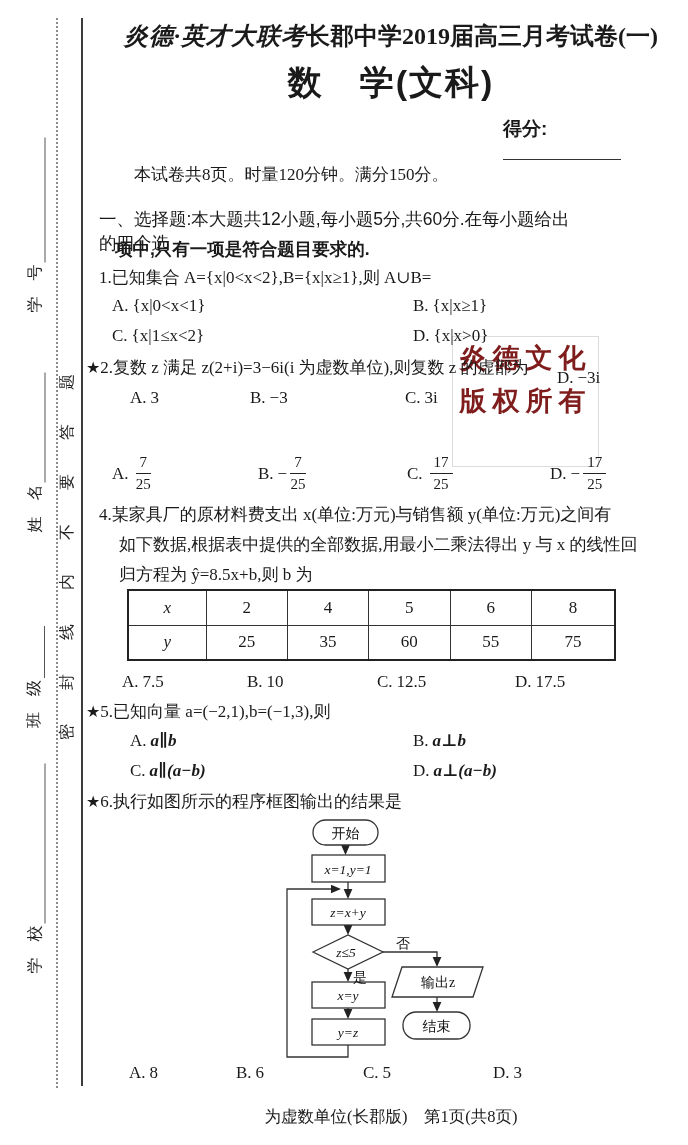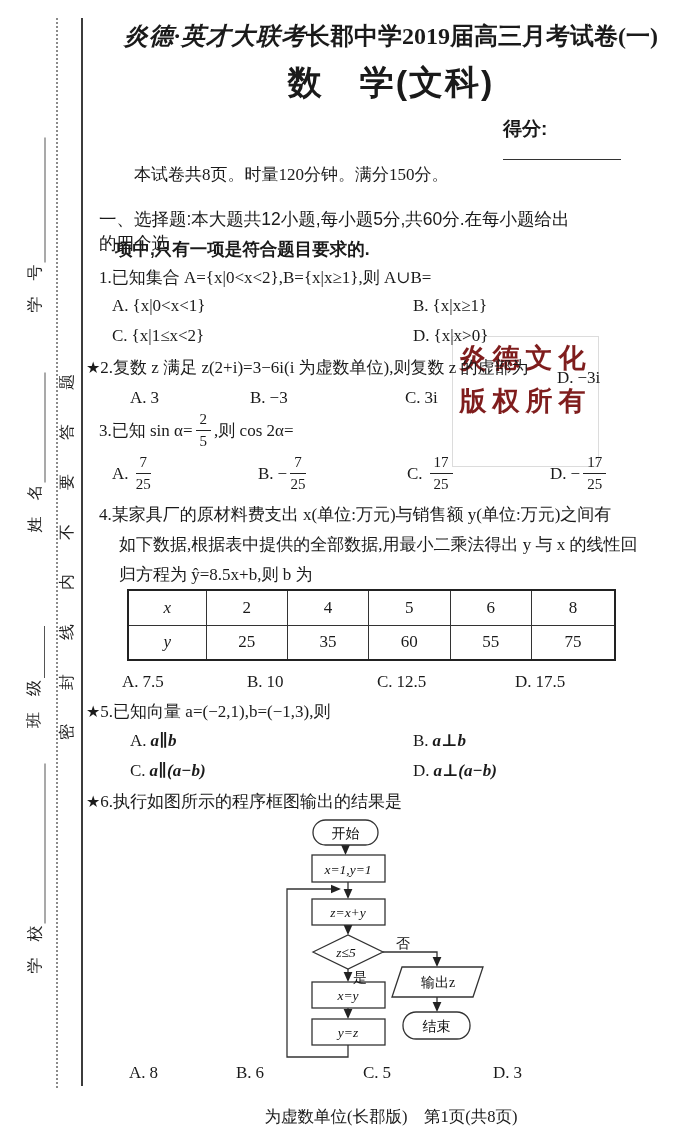--- a/index.html
+++ b/index.html
@@ -125,28 +125,20 @@
     <div class="opt" style="left:413px; top:296px;"><span class="ol">B.</span><span>{x|x≥1}</span></div>
     <div class="opt" style="left:112px; top:326px;"><span class="ol">C.</span><span>{x|1≤x&lt;2}</span></div>
     <div class="opt" style="left:413px; top:326px;"><span class="ol">D.</span><span>{x|x&gt;0}</span></div>
 
     <div class="stem" style="left:86px; top:356px;"><span class="star">★</span><span>2.复数 z 满足 z(2+i)=3−6i(i 为虚数单位),则复数 z 的虚部为</span></div>
     <div class="opt" style="left:130px; top:388px;"><span class="ol">A.</span><span>3</span></div>
     <div class="opt" style="left:250px; top:388px;"><span class="ol">B.</span><span>−3</span></div>
     <div class="opt" style="left:405px; top:388px;"><span class="ol">C.</span><span>3i</span></div>
     <div class="opt" style="left:557px; top:368px;"><span class="ol">D.</span><span>−3i</span></div>
 
-    <div class="stem stem-flex" style="left:99px; top:412px;">
-      <span>3.已知 sin α=</span>
-      <span class="frac">
-          <span class="num">2</span>
-          <span class="den">5</span>
-        </span>
-      <span>,则 cos 2α=</span>
-    </div>
     <div class="opt opt-frac" style="left:112px; top:455px;">
         <span class="ol">A.</span>
         <span></span>
         <span class="frac">
           <span class="num">7</span>
           <span class="den">25</span>
         </span>
       </div>
     <div class="opt opt-frac" style="left:258px; top:455px;">
         <span class="ol">B.</span>

